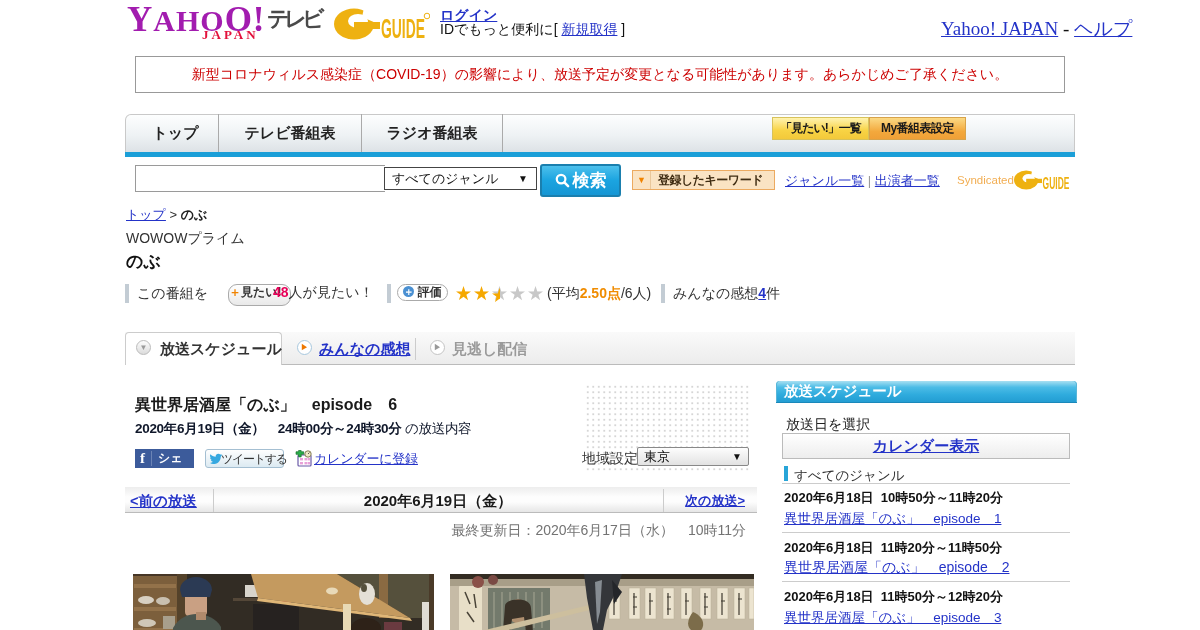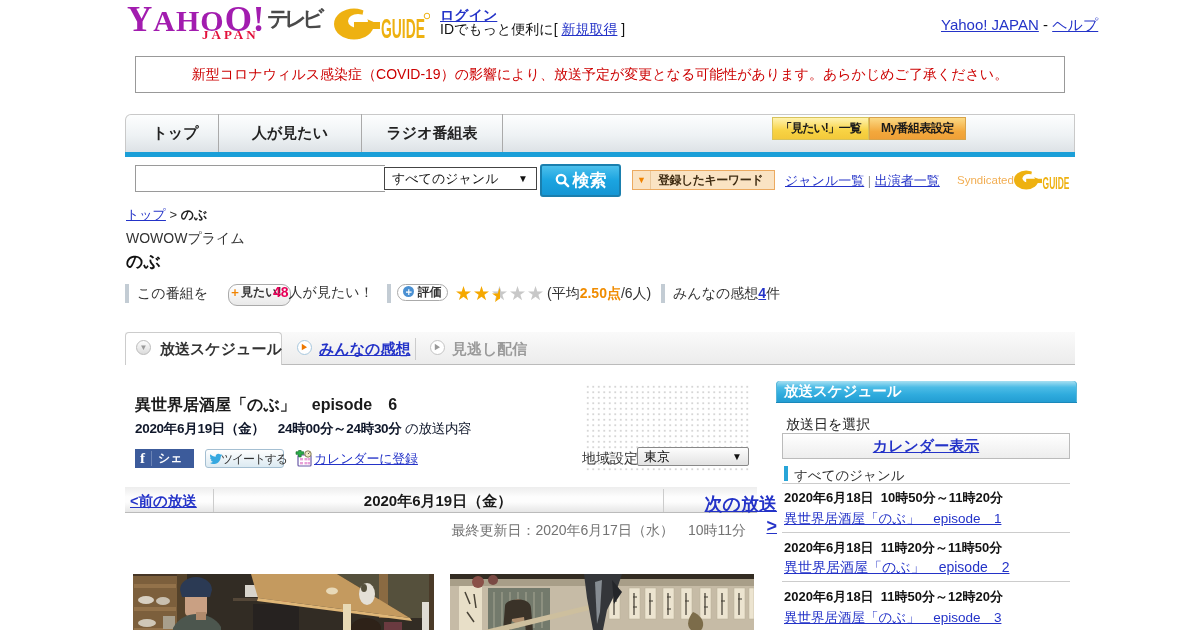--- a/index.html
+++ b/index.html
@@ -21,28 +21,28 @@
   <ellipse cx="24" cy="13" rx="10" ry="7" fill="#fff"></ellipse>
   <polygon points="30,0 46,6 42,15 28,9" fill="#fff"></polygon>
   <rect x="20" y="14" width="26" height="7" fill="#eeb111"></rect>
   <text x="47" y="30" font-family="Liberation Sans" font-weight="bold" font-size="28" fill="#eeb111" textLength="44" lengthAdjust="spacingAndGlyphs">GUIDE</text>
   <circle cx="93" cy="8" r="2.8" fill="none" stroke="#eeb111" stroke-width="1"></circle>
 </svg>
 
 <div class="abs" style="left:440px;top:7px;font-size:14px;font-weight:bold;"><a href="#">ログイン</a></div>
 <div class="abs" style="left:440px;top:21px;font-size:14px;color:#111;">IDでもっと便利に[ <a href="#">新規取得</a> ]</div>
 
-<div class="abs" style="left:941px;top:16px;font-family:Liberation Sans, sans-serif;font-size:15px;color:#111;"><a href="#" style="color:#2433c8;">Yahoo! JAPAN</a> - <a href="#" style="color:#2433c8;">ヘルプ</a></div>
+<div class="abs" style="left:941px;top:16px;font-family:Liberation Serif, serif;font-size:19px;color:#111;"><a href="#" style="color:#2433c8;">Yahoo! JAPAN</a> - <a href="#" style="color:#2433c8;">ヘルプ</a></div>
 
 <div class="abs" style="left:135px;top:56px;width:928px;height:35px;border:1px solid #999;line-height:35px;text-align:center;color:#cc0000;font-size:14px;">新型コロナウィルス感染症（COVID-19）の影響により、放送予定が変更となる可能性があります。あらかじめご了承ください。</div>
 
 <div class="abs" style="left:125px;top:114px;width:950px;height:38px;background:linear-gradient(#fdfefe,#eef2f4 55%,#dde2e6);border:1px solid #c9c9c9;border-bottom:none;border-radius:6px 0 0 0;box-sizing:border-box;"></div>
 <div class="abs" style="left:125px;top:152px;width:950px;height:5px;background:#1b9fd8;"></div>
 <div class="abs" style="left:133px;top:114px;width:86px;height:38px;line-height:38px;text-align:center;font-size:15px;font-weight:bold;color:#222;border-right:1px solid #aaa;box-sizing:border-box;">トップ</div>
-<div class="abs" style="left:219px;top:114px;width:143px;height:38px;line-height:38px;text-align:center;font-size:15px;font-weight:bold;color:#222;border-right:1px solid #aaa;box-sizing:border-box;">人が見たい</div>
+<div class="abs" style="left:219px;top:114px;width:143px;height:38px;line-height:38px;text-align:center;font-size:15px;font-weight:bold;color:#222;border-right:1px solid #aaa;box-sizing:border-box;">テレビ番組表</div>
 <div class="abs" style="left:362px;top:114px;width:141px;height:38px;line-height:38px;text-align:center;font-size:15px;font-weight:bold;color:#222;border-right:1px solid #aaa;box-sizing:border-box;">ラジオ番組表</div>
 <div class="abs" style="left:772px;top:117px;width:97px;height:23px;background:linear-gradient(#fff3b0,#f8d344 60%,#f3c93a);border:1px solid #d8c25a;box-sizing:border-box;line-height:21px;text-align:center;font-size:12px;letter-spacing:-1px;white-space:nowrap;font-weight:bold;color:#1a1a1a;">「見たい!」一覧</div>
 <div class="abs" style="left:869px;top:117px;width:97px;height:23px;background:linear-gradient(#fbd984,#f3a83c 65%,#efa037);border:1px solid #d8a34a;box-sizing:border-box;line-height:21px;text-align:center;font-size:12px;letter-spacing:-0.5px;white-space:nowrap;font-weight:bold;color:#1a1a1a;">My番組表設定</div>
 
 <div class="abs" style="left:135px;top:165px;width:250px;height:27px;border:1px solid #9a9a9a;border-right:none;background:#fff;box-sizing:border-box;"></div>
 <div class="abs" style="left:384px;top:167px;width:153px;height:23px;border:1px solid #444;background:#fff;box-sizing:border-box;font-size:13px;color:#111;line-height:21px;padding-left:7px;">すべてのジャンル<span style="position:absolute;right:8px;top:0;font-size:10px;">▼</span></div>
 <div class="abs" style="left:540px;top:164px;width:81px;height:33px;background:linear-gradient(#4cc0ec,#1ba4e0 50%,#1596d4);border:2px solid #1a7fae;border-radius:3px;box-sizing:border-box;color:#fff;text-align:center;font-size:17px;font-weight:bold;line-height:29px;">
 <svg width="15" height="15" viewBox="0 0 16 16" style="vertical-align:-2px;margin-right:3px;">
       <circle cx="6.5" cy="6.5" r="4.6" fill="none" stroke="#fff" stroke-width="2.4"></circle>
       <line x1="10" y1="10" x2="14" y2="14" stroke="#fff" stroke-width="2.6" stroke-linecap="round"></line>
@@ -123,21 +123,21 @@
 </svg>
 <div class="abs" style="left:314px;top:450px;font-size:13px;letter-spacing:-0.2px;"><a href="#">カレンダーに登録</a></div>
 <div class="abs" style="left:582px;top:450px;font-size:14px;color:#333;">地域設定</div>
 <div class="abs" style="left:637px;top:447px;width:112px;height:19px;border:1px solid #888;border-radius:2px;background:linear-gradient(#fdfdfd,#e2e2e2);box-sizing:border-box;font-size:13px;color:#111;line-height:17px;padding-left:6px;">東京<span style="position:absolute;right:6px;top:0;font-size:10px;">▼</span></div>
 
 <div class="abs" style="left:125px;top:487px;width:632px;height:26px;background:linear-gradient(#ededed,#fdfdfd 40%,#fdfdfd 60%,#e6e6e6);border-bottom:1px solid #bbb;box-sizing:border-box;"></div>
 <div class="abs" style="left:213px;top:489px;width:1px;height:23px;background:#ccc;"></div>
 <div class="abs" style="left:663px;top:489px;width:1px;height:23px;background:#ccc;"></div>
 <div class="abs" style="left:130px;top:492px;font-size:14.5px;font-weight:bold;"><a href="#">&lt;前の放送</a></div>
 <div class="abs" style="left:213px;top:492px;width:450px;text-align:center;font-size:15px;font-weight:bold;color:#1a1a1a;">2020年6月19日（金）</div>
-<div class="abs" style="left:663px;top:492px;width:82px;text-align:right;font-size:18px;font-weight:bold;padding-left:32px;"><a href="#">次の放送&gt;</a></div>
+<div class="abs" style="left:663px;top:492px;width:82px;text-align:right;font-size:13px;font-weight:bold;"><a href="#">次の放送&gt;</a></div>
 <div class="abs" style="left:450px;top:522px;width:296px;text-align:right;font-size:14px;color:#737373;">最終更新日：2020年6月17日（水）　10時11分</div>
 
 <svg class="abs" style="left:133px;top:574px;" width="301" height="170" viewBox="0 0 301 170">
   <rect width="301" height="170" fill="#38322a"></rect>
   <rect x="0" y="0" width="301" height="2" fill="#463626"></rect>
   <rect x="0" y="2" width="44" height="168" fill="#7c5f3c"></rect>
   <rect x="1" y="10" width="42" height="4" fill="#93724a"></rect>
   <rect x="1" y="33" width="42" height="4" fill="#93724a"></rect>
   <rect x="1" y="54" width="42" height="4" fill="#93724a"></rect>
   <ellipse cx="13" cy="26" rx="8" ry="4" fill="#d8d0c2"></ellipse>

